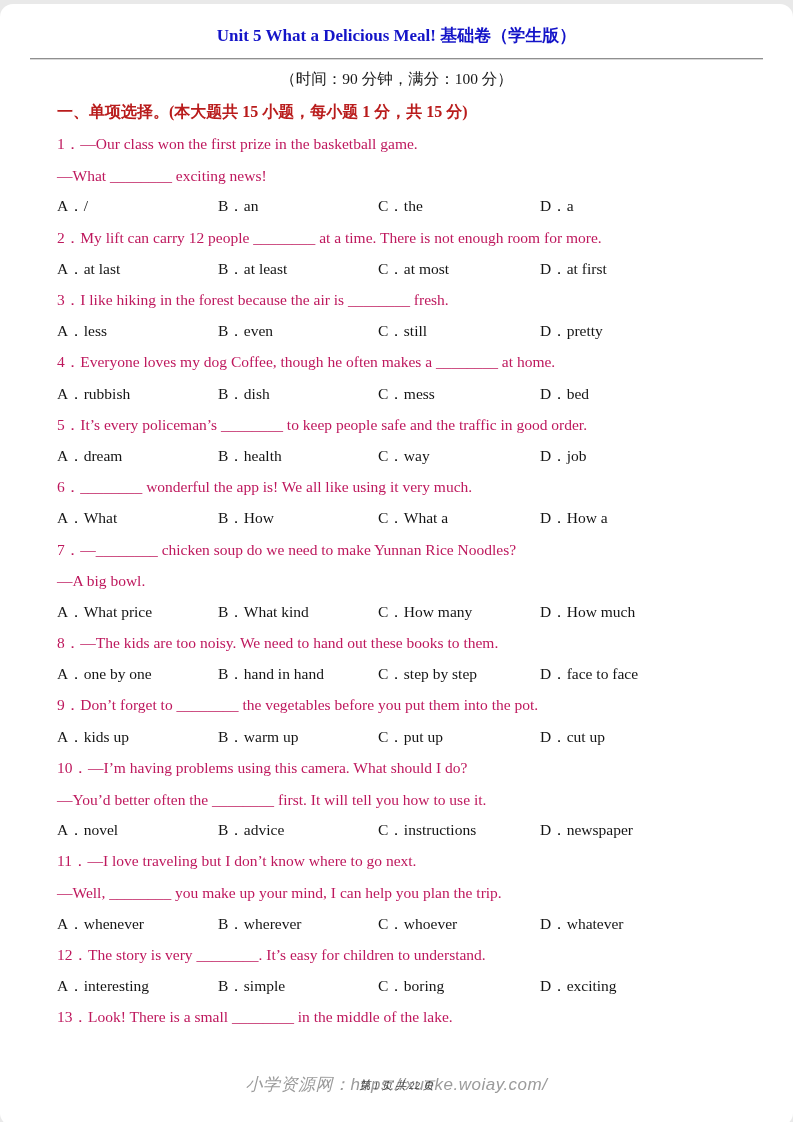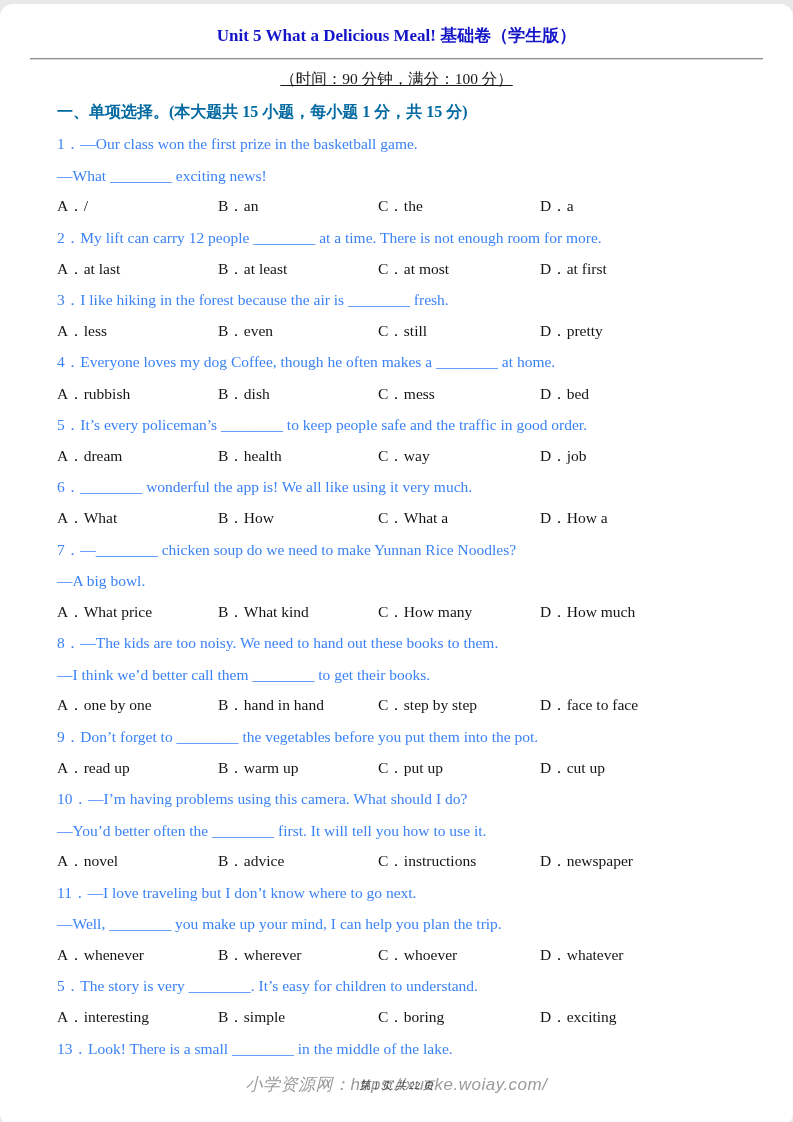--- a/index.html
+++ b/index.html
@@ -28,41 +28,40 @@
     height: 2px;
     background: #8f8f8f;
     border-bottom: 1px solid #d8d8d8;
   }
   .score-line {
     margin-top: 7px;
     text-align: center;
     font-size: 15.5px;
     line-height: 24px;
     color: #161616;
-    text-decoration: underline;
   }
   .section-heading {
     margin-top: 9px;
     padding: 0 27px;
     font-size: 16px;
     line-height: 23px;
     font-weight: bold;
-    color: #0369a1;
+    color: #b91c1c;
   }
   .questions {
     margin-top: 6px;
     padding: 0 27px;
   }
   .qline {
     height: 31.2px;
     display: flex;
     align-items: center;
     font-size: 15.5px;
     white-space: pre;
-    color: #3b82f6;
+    color: #be185d;
   }
   .options {
     height: 31.2px;
     display: grid;
     grid-template-columns: 161px 160px 162px 1fr;
     align-items: center;
     font-size: 15.5px;
     color: #141414;
   }
   .footer {
@@ -173,33 +172,32 @@
       <div class="options">
         <span>A．What price</span>
         <span>B．What kind</span>
         <span>C．How many</span>
         <span>D．How much</span>
       </div>
     </div>
 
     <div>
       <div class="qline">8．—The kids are too noisy. We need to hand out these books to them.</div>
-      <div class="qline">—I think we’d better call them ________ to get their books.</div>
       <div class="options">
         <span>A．one by one</span>
         <span>B．hand in hand</span>
         <span>C．step by step</span>
         <span>D．face to face</span>
       </div>
     </div>
 
     <div>
       <div class="qline">9．Don’t forget to ________ the vegetables before you put them into the pot.</div>
       <div class="options">
-        <span>A．read up</span>
+        <span>A．kids up</span>
         <span>B．warm up</span>
         <span>C．put up</span>
         <span>D．cut up</span>
       </div>
     </div>
 
     <div>
       <div class="qline">10．—I’m having problems using this camera. What should I do?</div>
       <div class="qline">—You’d better often the ________ first. It will tell you how to use it.</div>
       <div class="options">
@@ -215,21 +213,21 @@
       <div class="qline">—Well, ________ you make up your mind, I can help you plan the trip.</div>
       <div class="options">
         <span>A．whenever</span>
         <span>B．wherever</span>
         <span>C．whoever</span>
         <span>D．whatever</span>
       </div>
     </div>
 
     <div>
-      <div class="qline">5．The story is very ________. It’s easy for children to understand.</div>
+      <div class="qline">12．The story is very ________. It’s easy for children to understand.</div>
       <div class="options">
         <span>A．interesting</span>
         <span>B．simple</span>
         <span>C．boring</span>
         <span>D．exciting</span>
       </div>
     </div>
 
     <div>
       <div class="qline">13．Look! There is a small ________ in the middle of the lake.</div>

